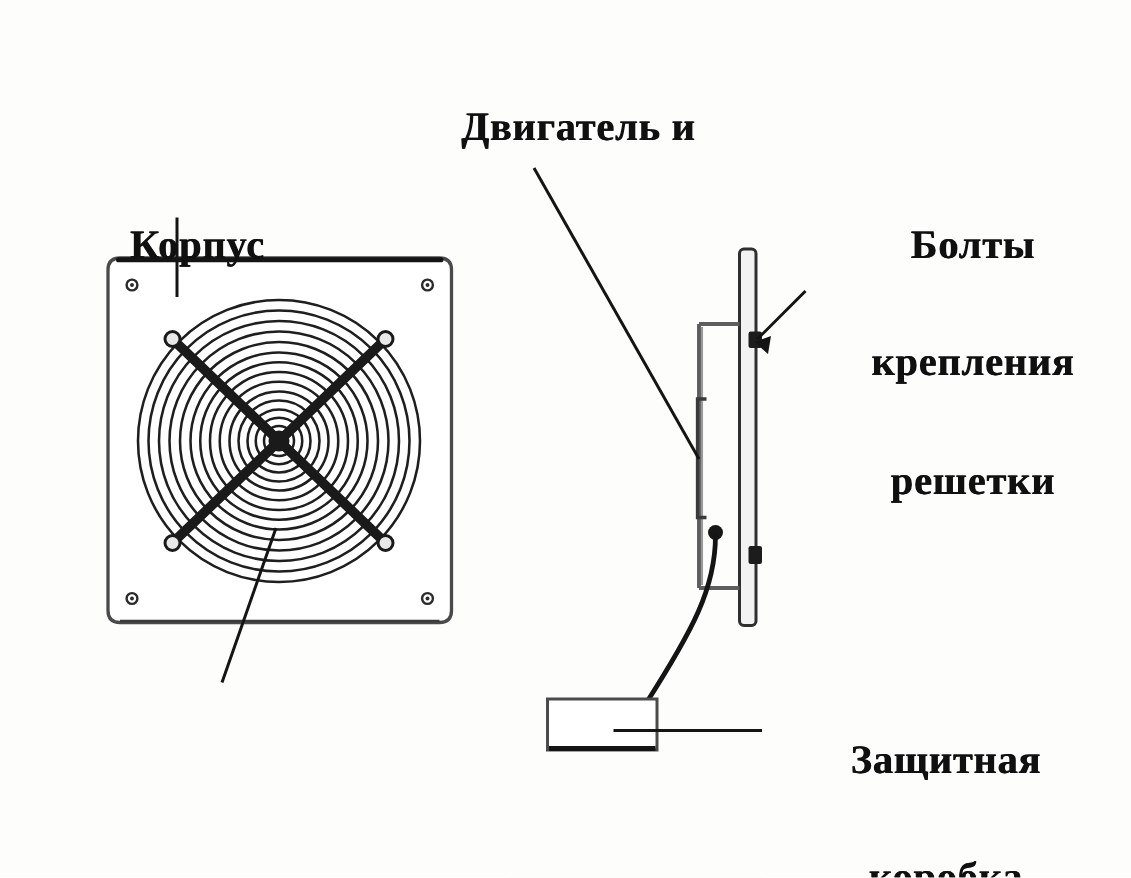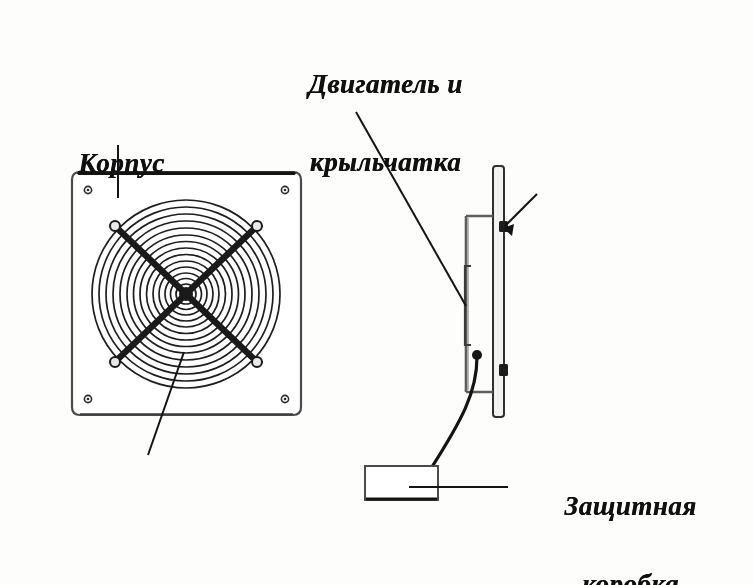--- a/index.html
+++ b/index.html
@@ -12,21 +12,20 @@
     width: 754px;
     height: 585px;
     background: #fdfdfb;
     overflow: hidden;
     font-family: "Liberation Serif", "DejaVu Serif", serif;
   }
   .label {
     position: absolute;
     color: #101010;
     font-family: "Liberation Serif", "DejaVu Serif", serif;
-    font-style: italic;
     font-weight: bold;
     font-size: 27px;
     line-height: 1.45;
     letter-spacing: 0.5px;
     white-space: pre;
     text-align: center;
     text-shadow: 0.4px 0 0 #101010;
   }
   #svg-layer {
     position: absolute;
@@ -131,29 +130,33 @@
 
       <line x1="537" y1="194" x2="505" y2="226" stroke="#141414" stroke-width="2"></line>
       <polygon points="503,228 514,224 512,236" fill="#141414"></polygon>
 
       <line x1="148" y1="455" x2="184" y2="352" stroke="#141414" stroke-width="2"></line>
 
       <line x1="508" y1="487" x2="409" y2="487" stroke="#141414" stroke-width="2"></line>
     </g>
   </svg>
 
-  <div class="label" style="left:32px; top:105px; width:150px;">
+  <div class="label" style="left:42px; top:105px; width:150px;">
     <span>Корпус</span>
   </div>
 
   <div class="label" style="left:246px; top:26px; width:250px;">
     <span>Двигатель и</span><br>
-    <span>крыльчатка</span>
   </div>
 
+  <div class="label" style="left:528px; top:105px; width:212px;">
+    <span>Болты</span><br>
+    <span>крепления</span><br>
+    <span>решетки</span>
+  </div>
 
   <div class="label" style="left:52px; top:458px; width:200px;">
     <br>
     <span>решетка</span>
   </div>
 
   <div class="label" style="left:510px; top:448px; width:212px;">
     <span>Защитная</span><br>
     <span>коробка</span>
   </div>

